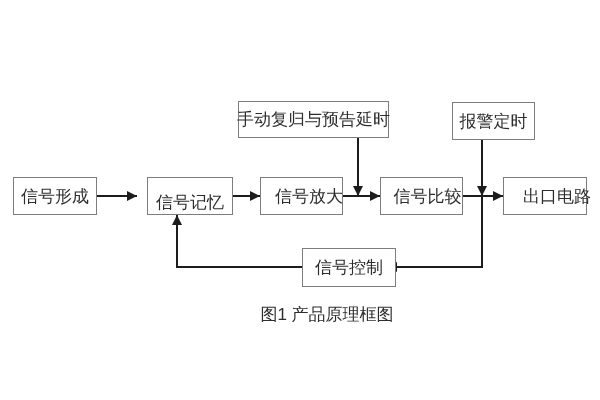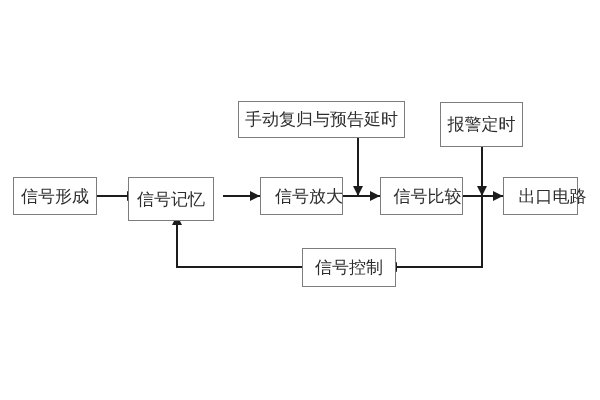--- a/index.html
+++ b/index.html
@@ -75,35 +75,36 @@
       <polyline points="463,196 503,196" marker-end="url(#arrowhead)"></polyline>
       <polyline points="358,138 358,196" marker-end="url(#arrowhead)"></polyline>
       <polyline points="482,140 482,196" marker-end="url(#arrowhead)"></polyline>
       <polyline points="482,196 482,267 387,267" marker-end="url(#arrowhead)"></polyline>
       <polyline points="302,267 177,267 177,215" marker-end="url(#arrowhead)"></polyline>
     </svg>
   <div>
       <div class="node" style="left: 13px; top: 177px; width: 84px; height: 38px; align-items: center;">
         <span>信号形成</span>
       </div>
-      <div class="node" style="left: 128px; top: 177px; width: 86px; height: 44px;">
+      <div class="node" style="left: 147px; top: 177px; width: 86px; height: 38px; align-items: flex-end;">
         <span>信号记忆</span>
       </div>
       <div class="node" style="left: 260px; top: 177px; width: 83px; height: 38px; padding-left: 15px;">
         <span>信号放大</span>
       </div>
       <div class="node" style="left: 380px; top: 177px; width: 83px; height: 38px; padding-left: 12px;">
         <span>信号比较</span>
       </div>
-      <div class="node" style="left: 503px; top: 177px; width: 75px; height: 38px; padding-left: 24px;">
+      <div class="node" style="left: 503px; top: 177px; width: 84px; height: 38px; padding-left: 24px;">
         <span>出口电路</span>
       </div>
-      <div class="node" style="left: 238px; top: 101px; width: 167px; height: 37px;">
+      <div class="node" style="left: 238px; top: 101px; width: 151px; height: 37px;">
         <span>手动复归与预告延时</span>
       </div>
-      <div class="node" style="left: 440px; top: 102px; width: 83px; height: 45px;">
+      <div class="node" style="left: 452px; top: 102px; width: 83px; height: 38px;">
         <span>报警定时</span>
       </div>
       <div class="node" style="left: 302px; top: 248px; width: 94px; height: 39px;">
         <span>信号控制</span>
       </div>
     </div>
+  <div class="caption">图1 产品原理框图</div>
 </div>
 
 </body></html>

